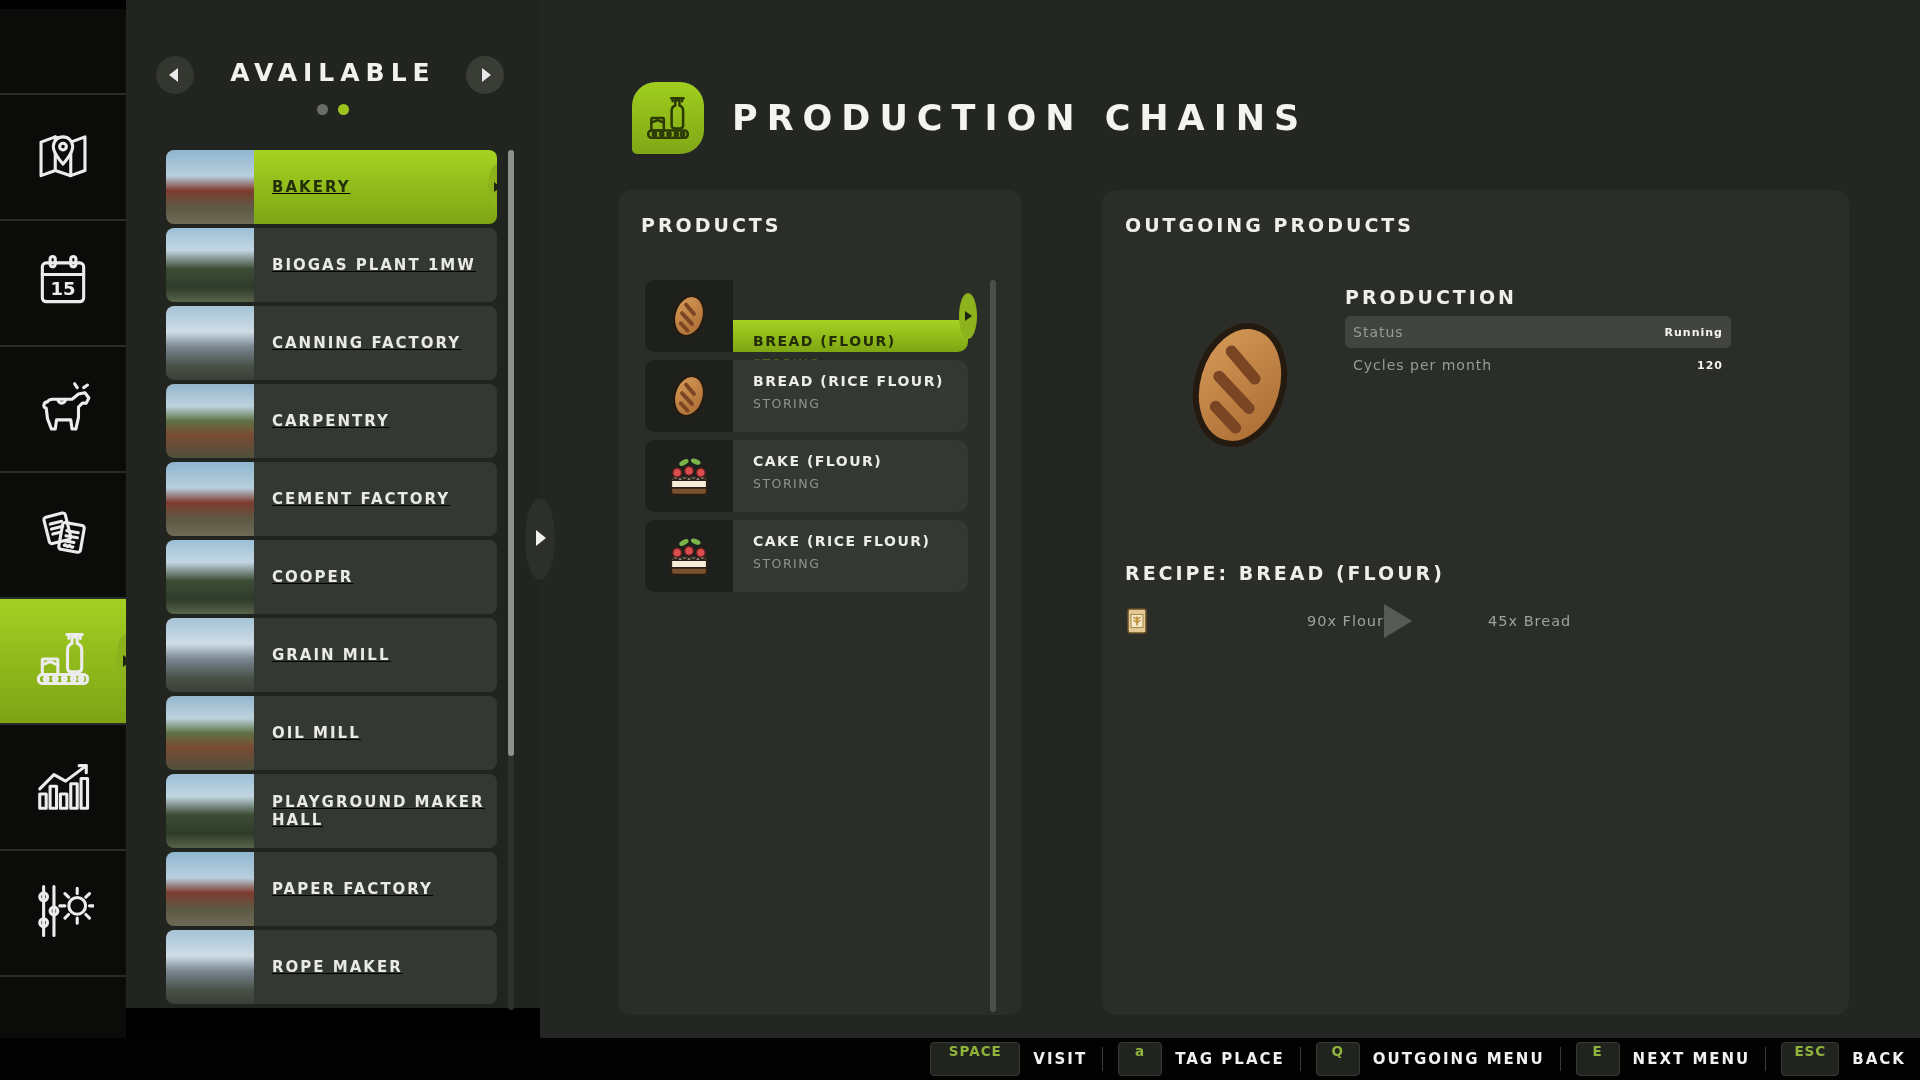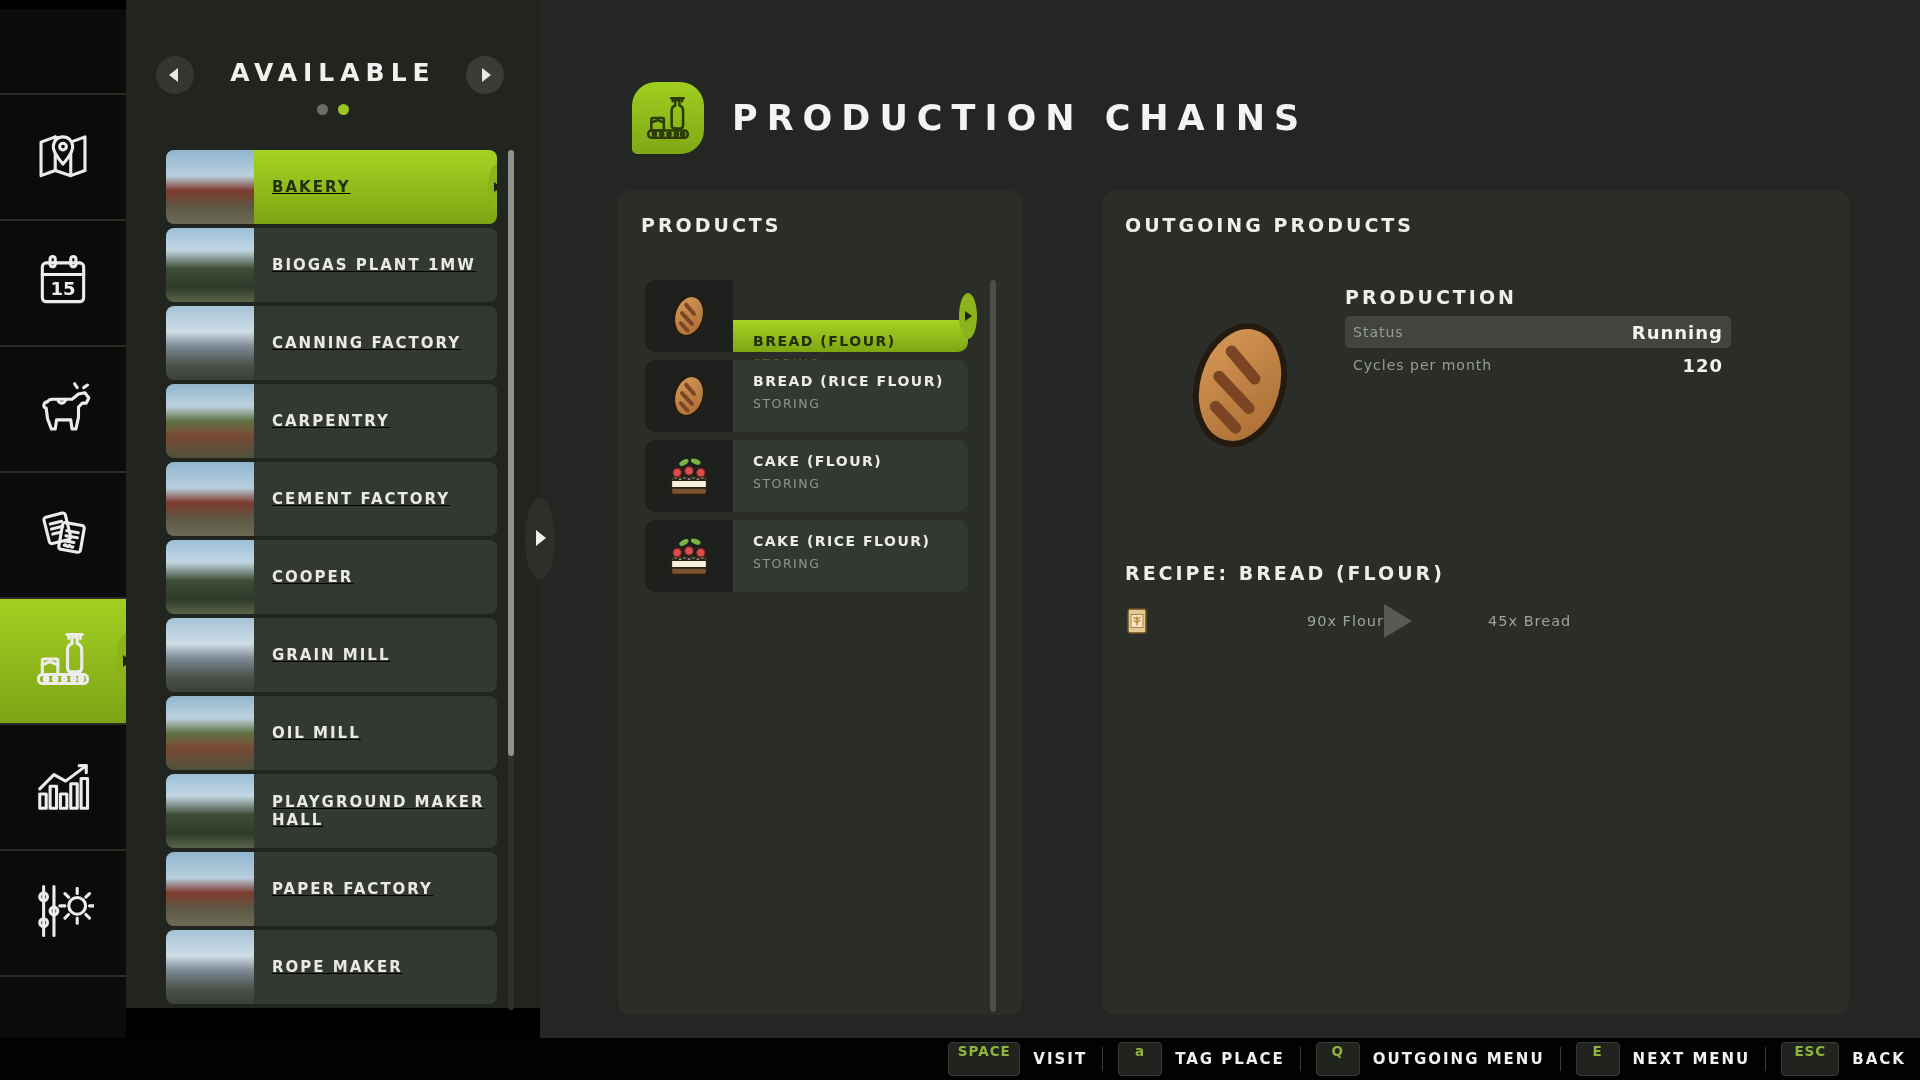--- a/index.html
+++ b/index.html
@@ -71,36 +71,36 @@
 
   .outgoing-panel { left:562px; width:747px; height:825px; }
   .big-bread { position:absolute; top:100px; left:58px; width:160px; height:190px; }
   .big-bread svg { width:100%; height:100%; }
   .sub-head { position:absolute; font-size:19px; font-weight:700; letter-spacing:3px; color:#eeeeec; }
   .prod-head { top:96px; left:243px; }
   .stat-table { position:absolute; top:126px; left:243px; width:386px; }
   .stat-row { height:32px; display:flex; justify-content:space-between; align-items:center; padding:0 8px; border-radius:5px; margin-bottom:1px; }
   .stat-row.hi { background:#41443f; }
   .stat-label { font-size:14px; letter-spacing:1px; color:#979c95; }
-  .stat-value { font-size:18px; font-weight:700; letter-spacing:1px; color:#f2f2f0; }
+  .stat-value { font-size:11px; font-weight:700; letter-spacing:1px; color:#f2f2f0; }
 
   .recipe-head { top:372px; left:23px; }
   .recipe-row { position:absolute; top:414px; left:23px; display:flex; align-items:center; }
   .flour-icon { width:24px; height:30px; }
   .recipe-qty { font-size:14.5px; letter-spacing:1px; color:#9ea39b; }
   .rq1 { width:218px; margin-left:17px;text-align:right; }
   .play-tri { width:0; height:0; border-top:17px solid transparent; border-bottom:17px solid transparent; border-left:28px solid #575a55; }
   .bread-sm { width:28px; height:32px; margin-left:26px; }
   .rq2 { margin-left:22px; }
 
   
   .hotkeys { position:absolute; left:0; top:1038px; width:1920px; height:42px; background:#020202; display:flex; justify-content:flex-end; align-items:center; gap:15px; padding-right:14px; }
   .hk-group { display:flex; align-items:center; gap:13px; cursor:pointer; }
   .keycap { position:relative; height:34px; background:#20231e; border:1px solid #373a34; border-radius:4px; display:flex; justify-content:center; align-items:flex-start; }
-  .keycap.k1 { width:44px; } .keycap.k3 { width:58px; } .keycap.k5 { width:72px; }
+  .keycap.k1 { width:44px; } .keycap.k3 { width:58px; } .keycap.k5 { width:90px; }
   .key-label { font-size:13.5px; font-weight:700; letter-spacing:1px; color:#8fb43c; margin-top:0px; }
   .hk-action { font-size:15px; font-weight:700; letter-spacing:2px; color:#f1f1ef; }
   .hk-sep { width:1px; height:24px; background:#3a3a38; }
 </style>
 </head>
 <body>
 
 <div id="app">
 
   <aside class="sidebar">

